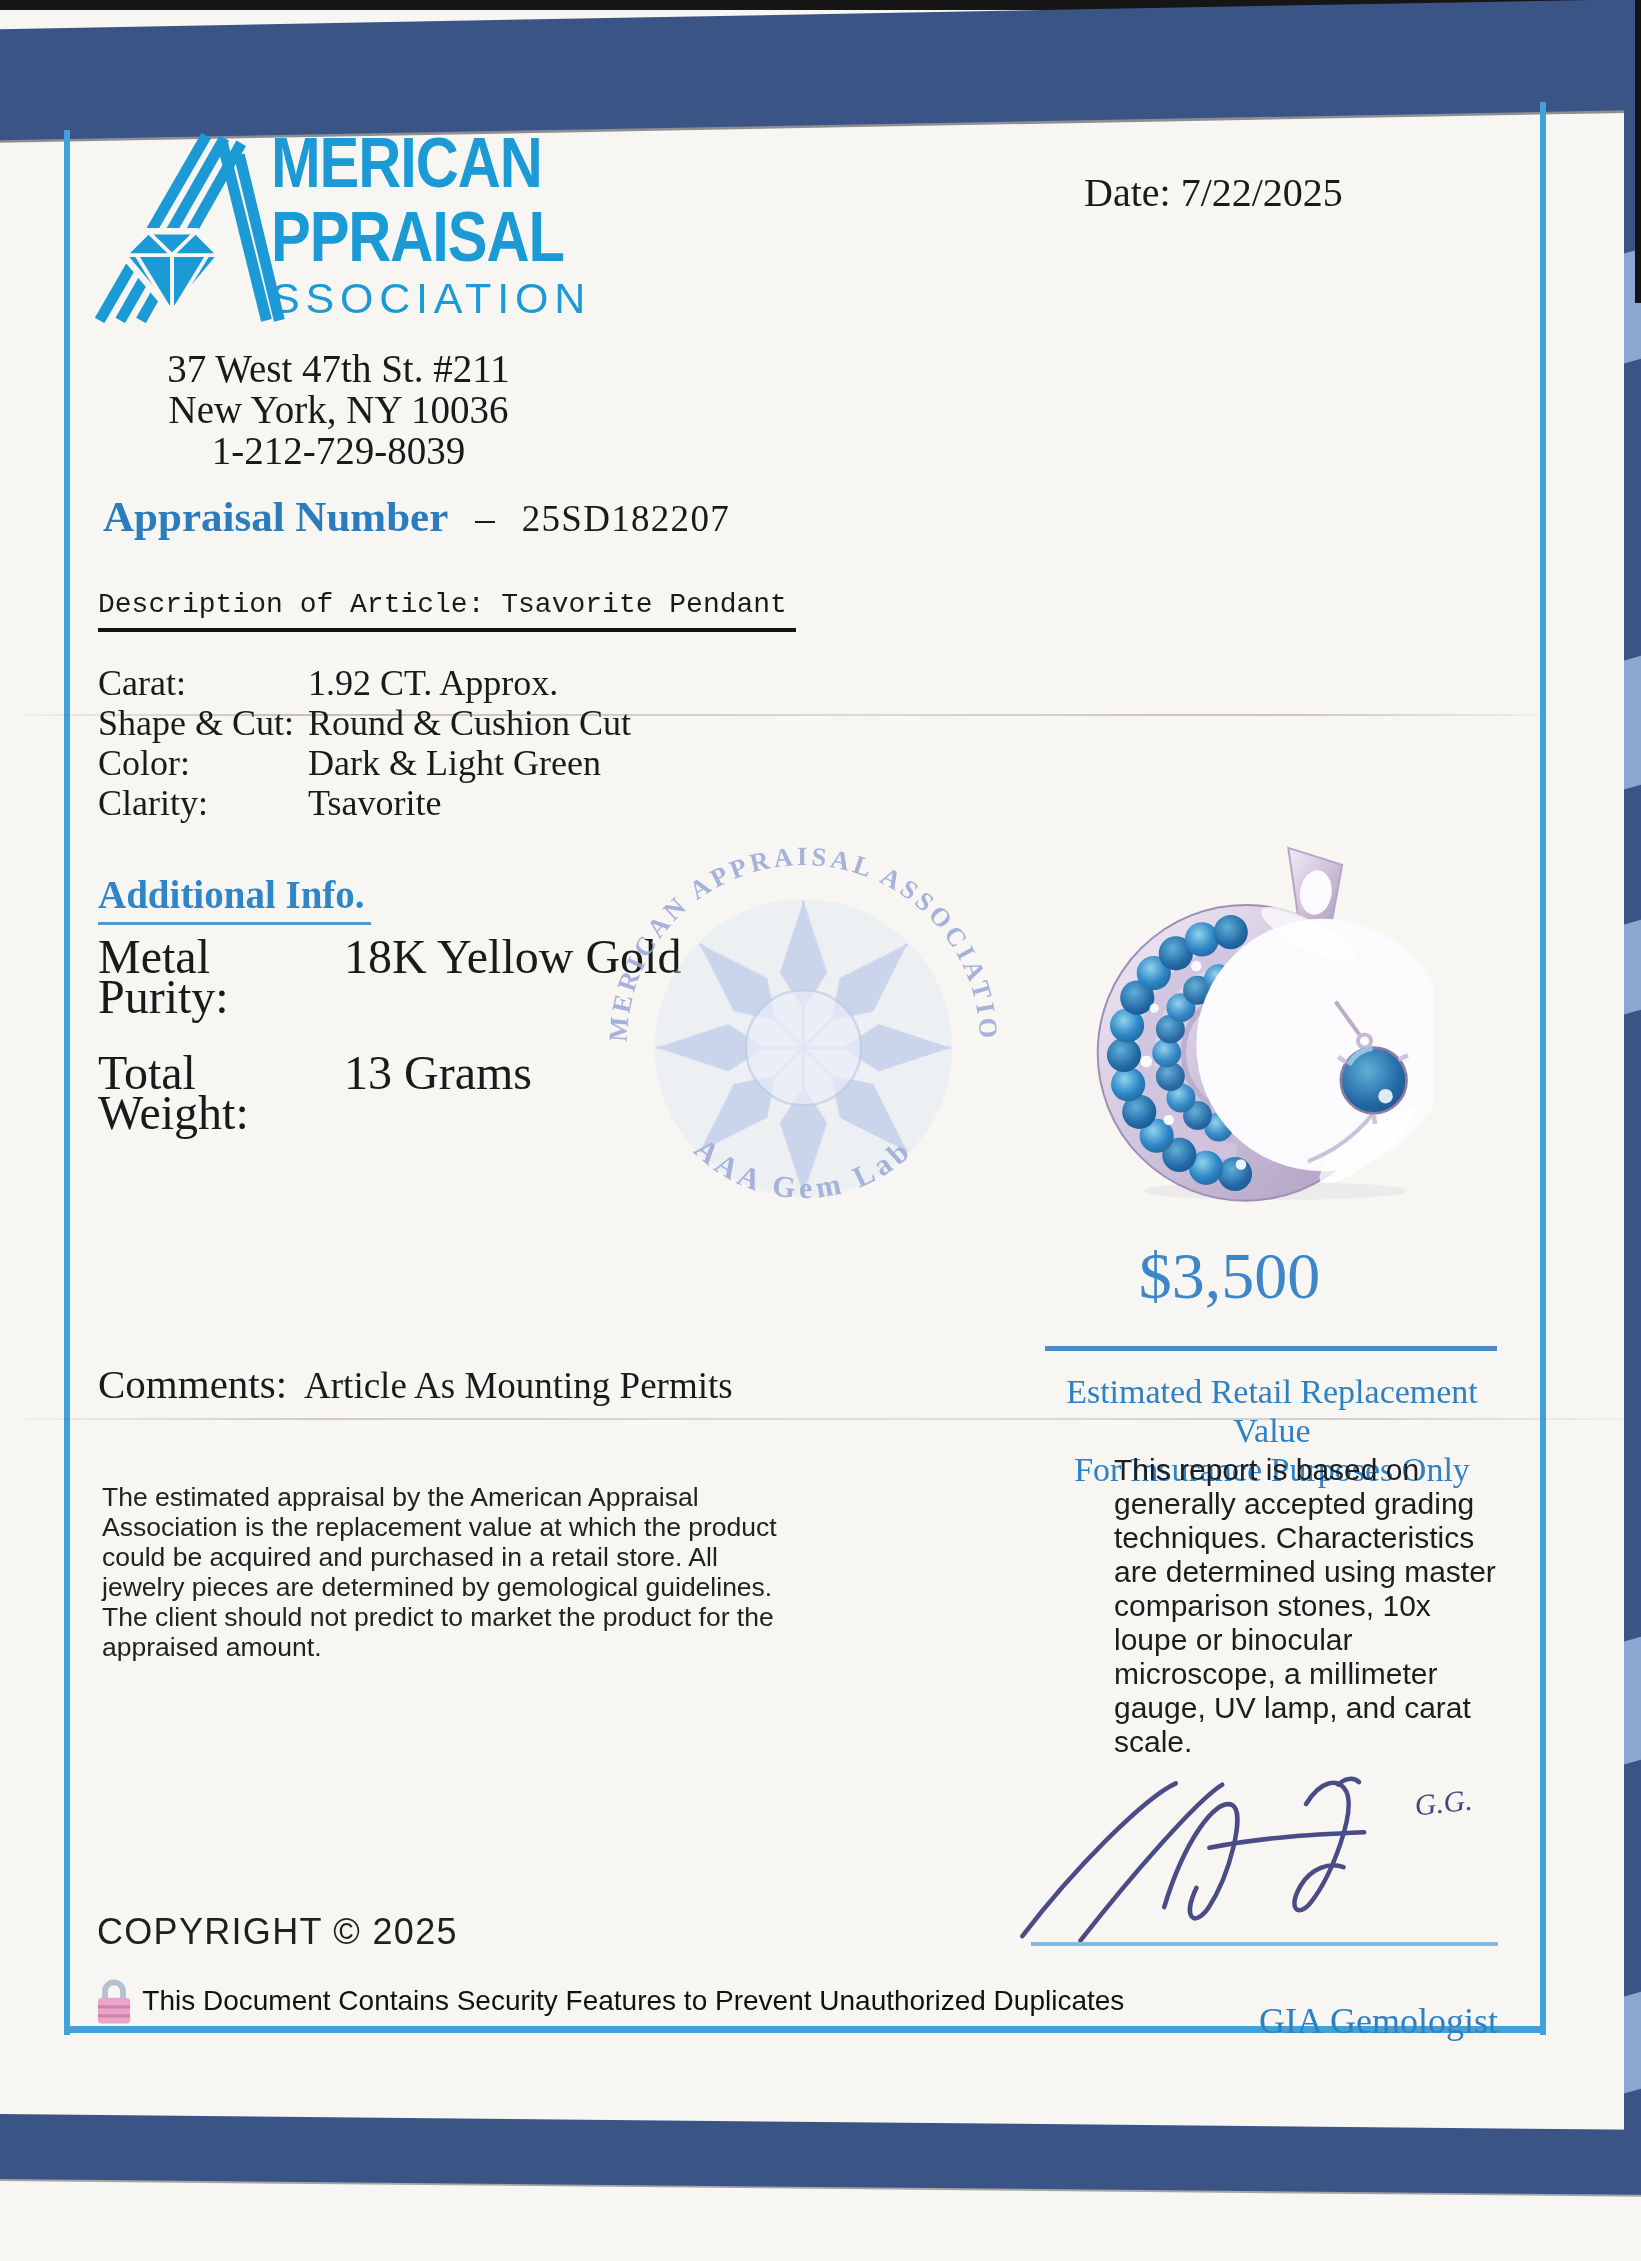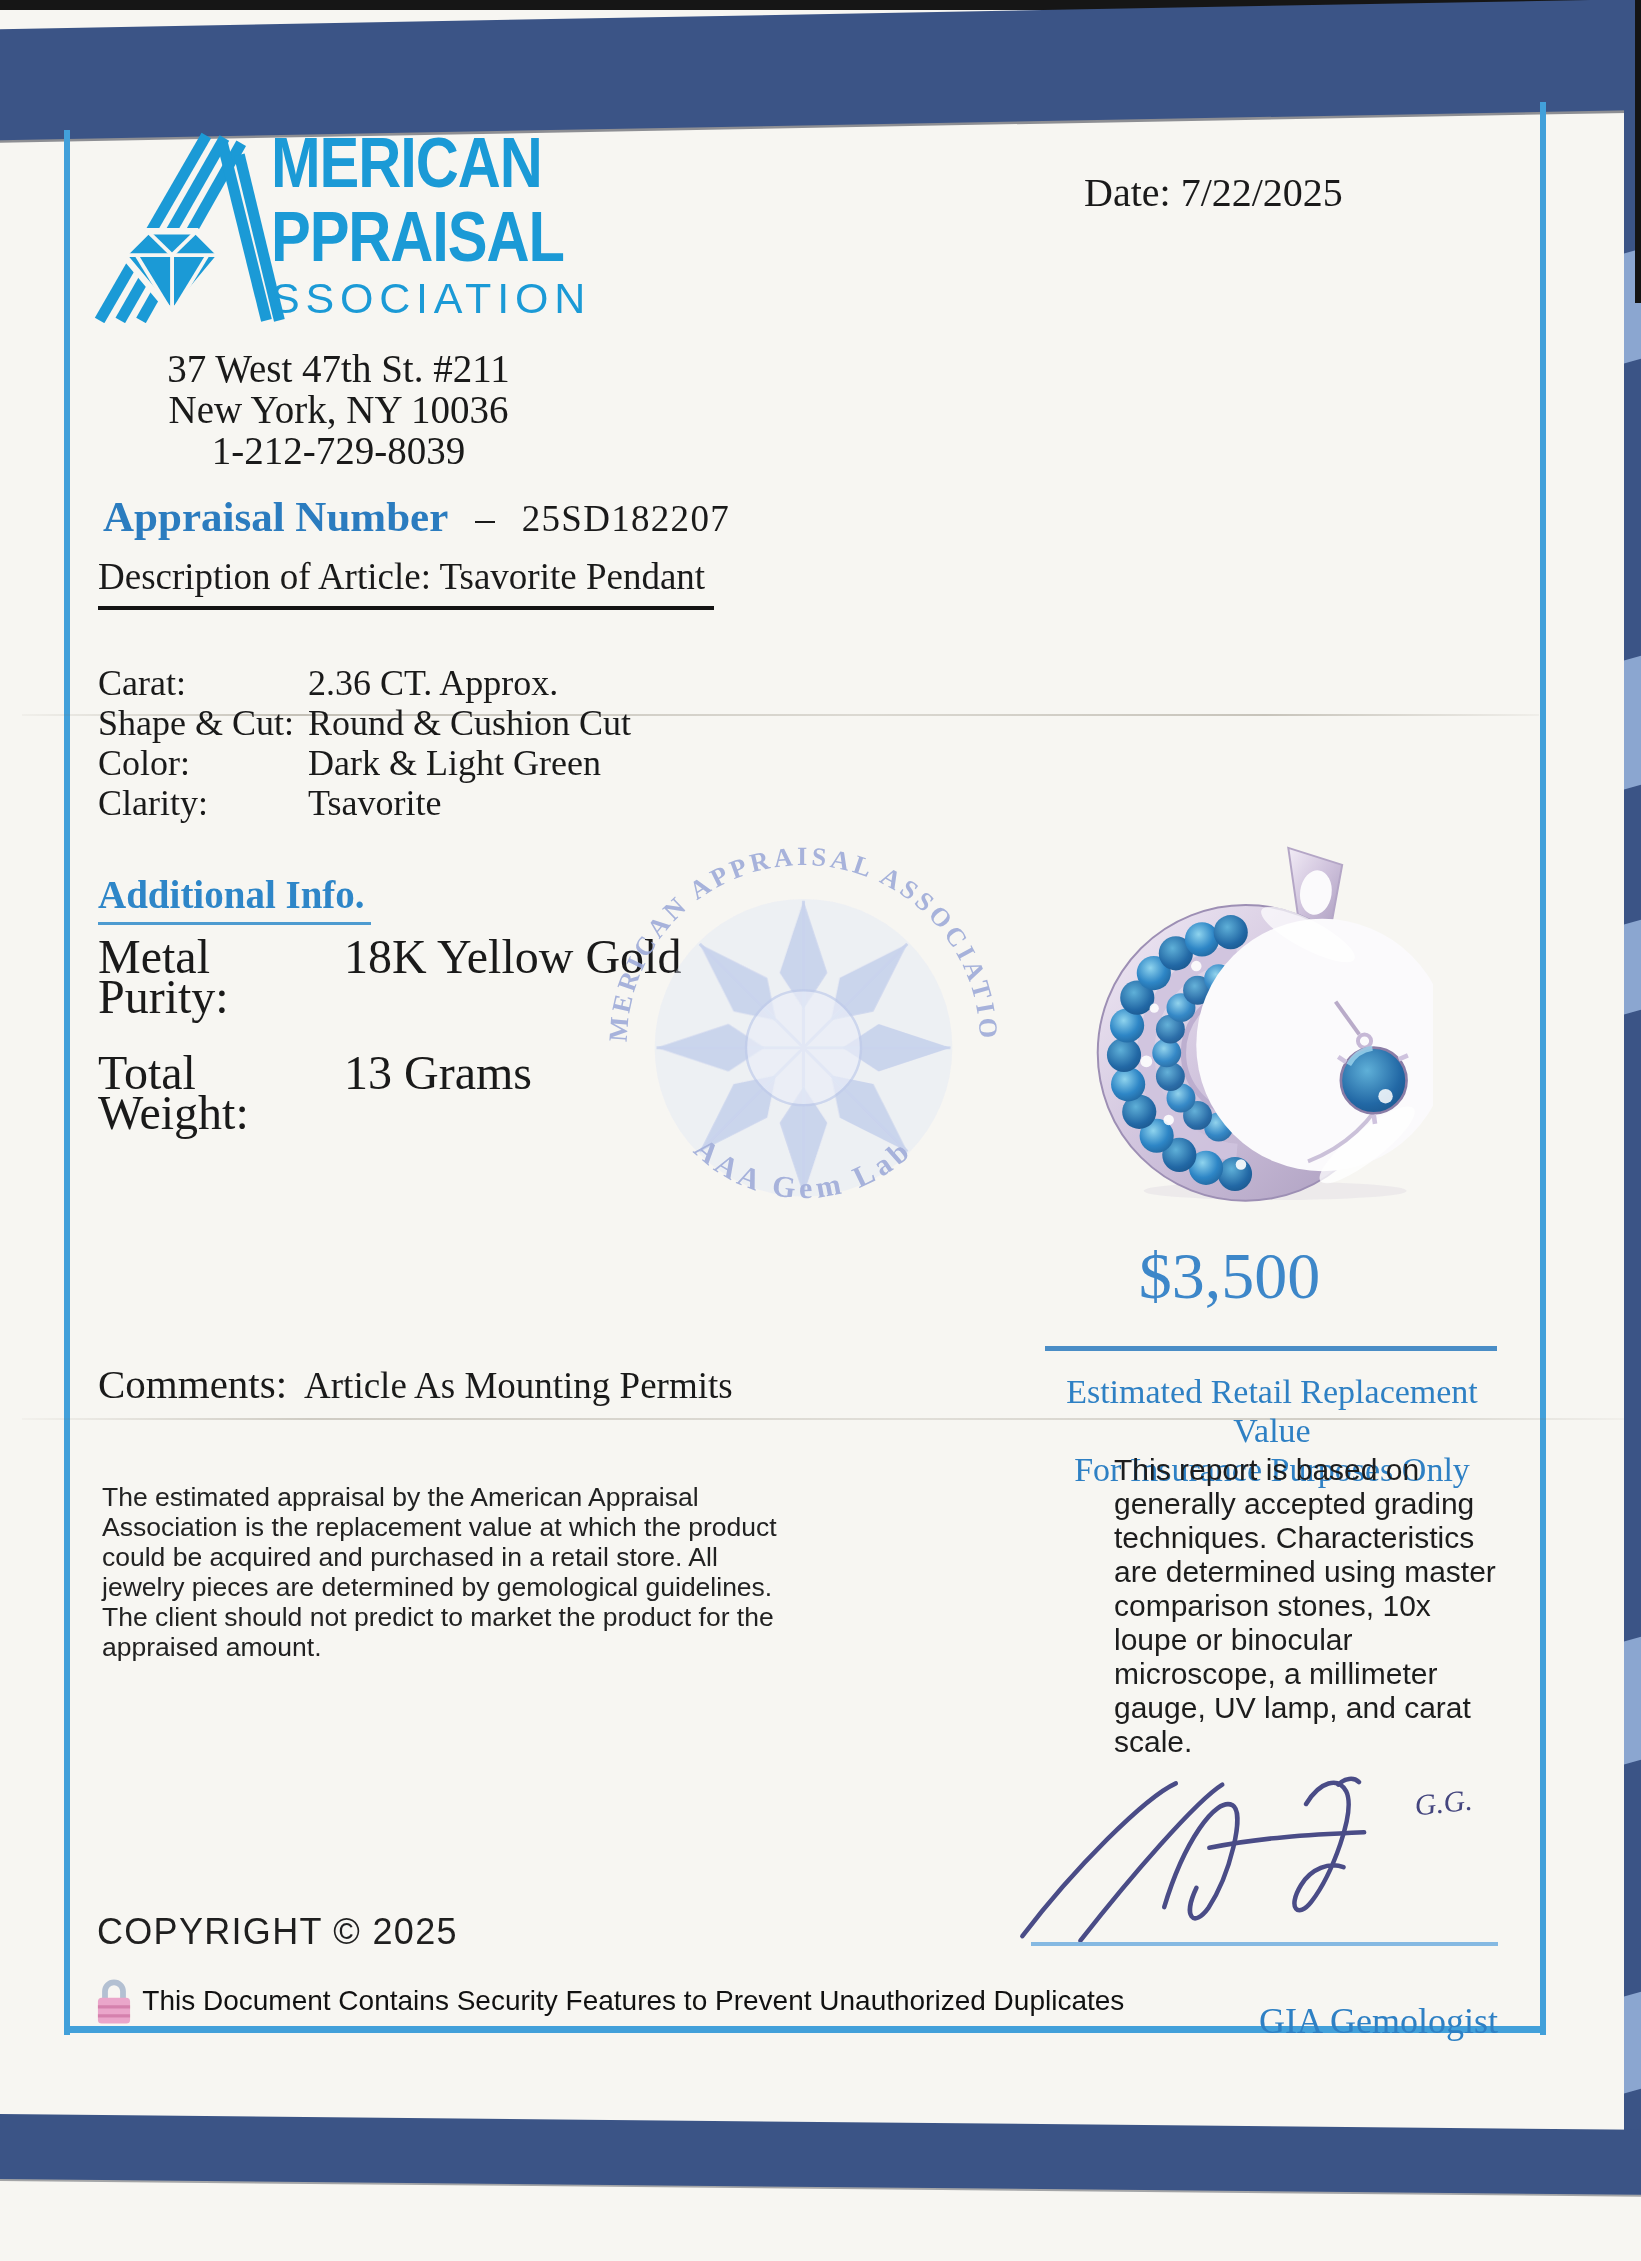--- a/index.html
+++ b/index.html
@@ -32,22 +32,22 @@
   .logo-lines .l3{font-family:"Liberation Sans",sans-serif;font-weight:400;
       font-size:43px;line-height:48px;letter-spacing:5.8px;white-space:nowrap;}
   .date-line{left:1084px;top:169px;font-size:40px;white-space:nowrap;}
   .address{left:116px;top:348px;width:445px;text-align:center;font-size:39px;line-height:41px;}
 
   .appr-line{left:103px;top:492px;display:flex;align-items:baseline;gap:27px;white-space:nowrap;}
   .appr-label{color:#2b7cbf;font-weight:700;font-size:43px;}
   .appr-sep{font-size:39px;}
   .appr-num{font-size:37px;letter-spacing:1.3px;}
 
-  .desc-heading{left:98px;top:555px;font-size:37px;border-bottom:4.5px solid #141414;
-                padding:0 9px 7.7px 0;white-space:nowrap;}
+  .desc-heading{left:98px;top:589px;font-size:28px;border-bottom:4.5px solid #141414;
+                padding:0 9px 7.7px 0;white-space:nowrap;font-family:Liberation Mono, monospace;}
 
   .spec{left:98px;top:663px;display:grid;grid-template-columns:210px auto;font-size:36px;line-height:40px;}
   .addl-heading{left:98px;top:872px;color:#2e86c8;font-weight:700;font-size:39px;
                 border-bottom:3.9px solid #4d9bd0;padding:0 6.5px 5.2px 0;white-space:nowrap;}
   .addl{left:98px;top:937px;display:grid;grid-template-columns:210px auto;font-size:48px;line-height:40px;gap:36px;}
 
   
   .amount{left:997px;top:1238px;width:465px;text-align:center;color:#3d87c9;font-size:66px;}
   .val-divider{left:1045px;top:1346px;width:452px;height:4.5px;background:#4a8dc6;}
   .val-text{left:1033px;top:1356px;width:478px;text-align:center;color:#2e80c4;font-size:34px;line-height:39px;margin-top:16px;}
@@ -134,21 +134,21 @@
 
   <div class="abs appr-line">
     <span class="appr-label">Appraisal Number</span>
     <span class="appr-sep">–</span>
     <span class="appr-num">25SD182207</span>
   </div>
 
   <div class="abs desc-heading">Description of Article: Tsavorite Pendant</div>
   <div class="abs spec">
     <div>Carat:</div>
-    <div>2.36 CT. Approx.</div>
+    <div>1.92 CT. Approx.</div>
     <div>Shape &amp; Cut:</div>
     <div>Round &amp; Cushion Cut</div>
     <div>Color:</div>
     <div>Dark &amp; Light Green</div>
     <div>Clarity:</div>
     <div>Tsavorite</div>
   </div>
 
   <div class="abs addl-heading">Additional Info.</div>
   <div class="abs addl">

